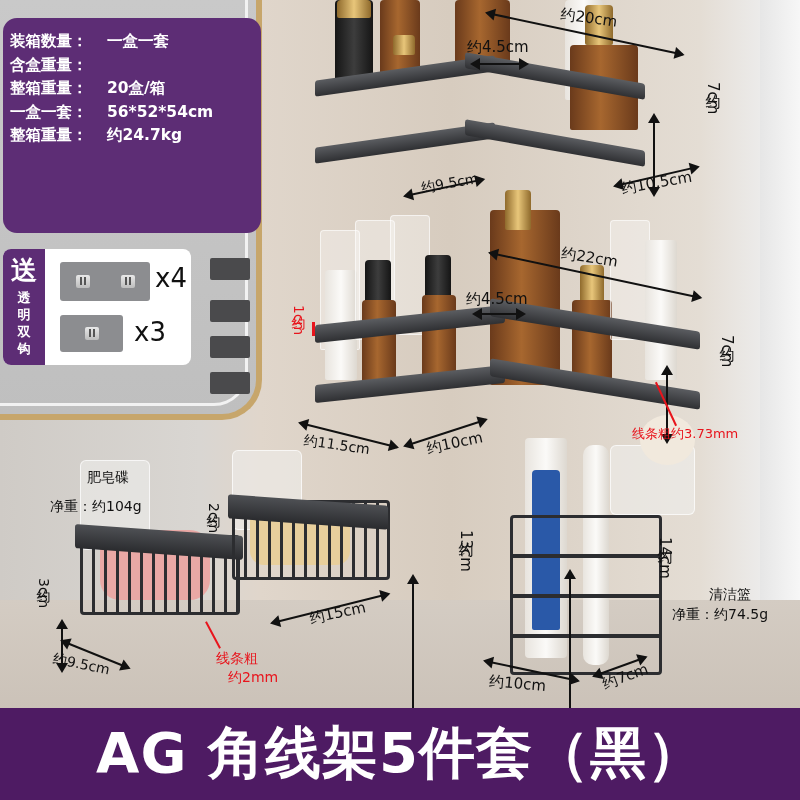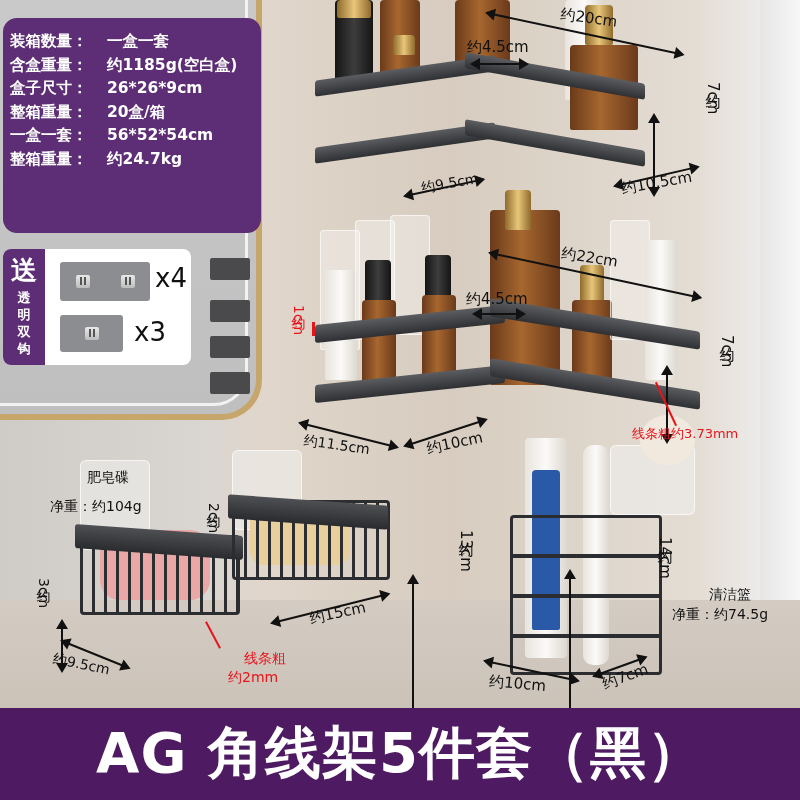--- a/index.html
+++ b/index.html
@@ -139,25 +139,20 @@
   </div>
 </div>
 
 <div class="spec-panel">
   <div class="spec-row">
       <span class="spec-key">装箱数量：</span>
       <span class="spec-val">一盒一套</span>
     </div>
   <div class="spec-row">
       <span class="spec-key">含盒重量：</span>
-      <span class="spec-val">约1185g(空白盒)</span>
-    </div>
-  <div class="spec-row">
-      <span class="spec-key">盒子尺寸：</span>
-      <span class="spec-val">26*26*9cm</span>
     </div>
   <div class="spec-row">
       <span class="spec-key">整箱重量：</span>
       <span class="spec-val">20盒/箱</span>
     </div>
   <div class="spec-row">
       <span class="spec-key">一盒一套：</span>
       <span class="spec-val">56*52*54cm</span>
     </div>
   <div class="spec-row">
@@ -211,21 +206,21 @@
 <div class="caption" style="left:87px; top:468px;">肥皂碟</div>
 <div class="caption" style="left:50px; top:497px;">净重：约104g</div>
 <div class="dim vert" style="left:205px; top:503px; font-size:14px;">约2cm</div>
 <div class="dim vert" style="left:35px; top:578px; font-size:14px;">约3cm</div>
 <div class="arrow" style="left:22px; top:620px; width:50px; transform:rotate(90deg); margin-left:40px;"></div>
 <div class="arrow" style="left:62px; top:640px; width:72px; transform:rotate(22deg);"></div>
 <div class="dim" style="left:55px; top:650px; font-size:14px; transform:rotate(12deg);">约9.5cm</div>
 <div class="arrow" style="left:272px; top:622px; width:120px; transform:rotate(-14deg);"></div>
 <div class="dim" style="left:308px; top:610px; font-size:15px; transform:rotate(-12deg);">约15cm</div>
 <div class="red-line" style="left:212px; top:620px; width:2px; height:30px; transform:rotate(-28deg);"></div>
-<div class="dim red" style="left:244px; top:650px; font-size:14px;">线条粗</div>
+<div class="dim red" style="left:216px; top:650px; font-size:14px;">线条粗</div>
 <div class="dim red" style="left:228px; top:669px; font-size:14px;">约2mm</div>
 
 <div class="dim vert" style="left:456px; top:530px; font-size:15px;">约13cm</div>
 <div class="arrow" style="left:483px; top:575px; width:140px; transform:rotate(90deg); margin-left:-70px;"></div>
 <div class="dim vert" style="left:655px; top:537px; font-size:15px;">约14cm</div>
 <div class="arrow" style="left:650px; top:570px; width:160px; transform:rotate(90deg); margin-left:-80px;"></div>
 <div class="caption" style="left:709px; top:585px;">清洁篮</div>
 <div class="caption" style="left:672px; top:605px;">净重：约74.5g</div>
 <div class="arrow" style="left:485px; top:660px; width:95px; transform:rotate(12deg);"></div>
 <div class="dim" style="left:490px; top:672px; font-size:15px; transform:rotate(5deg);">约10cm</div>

